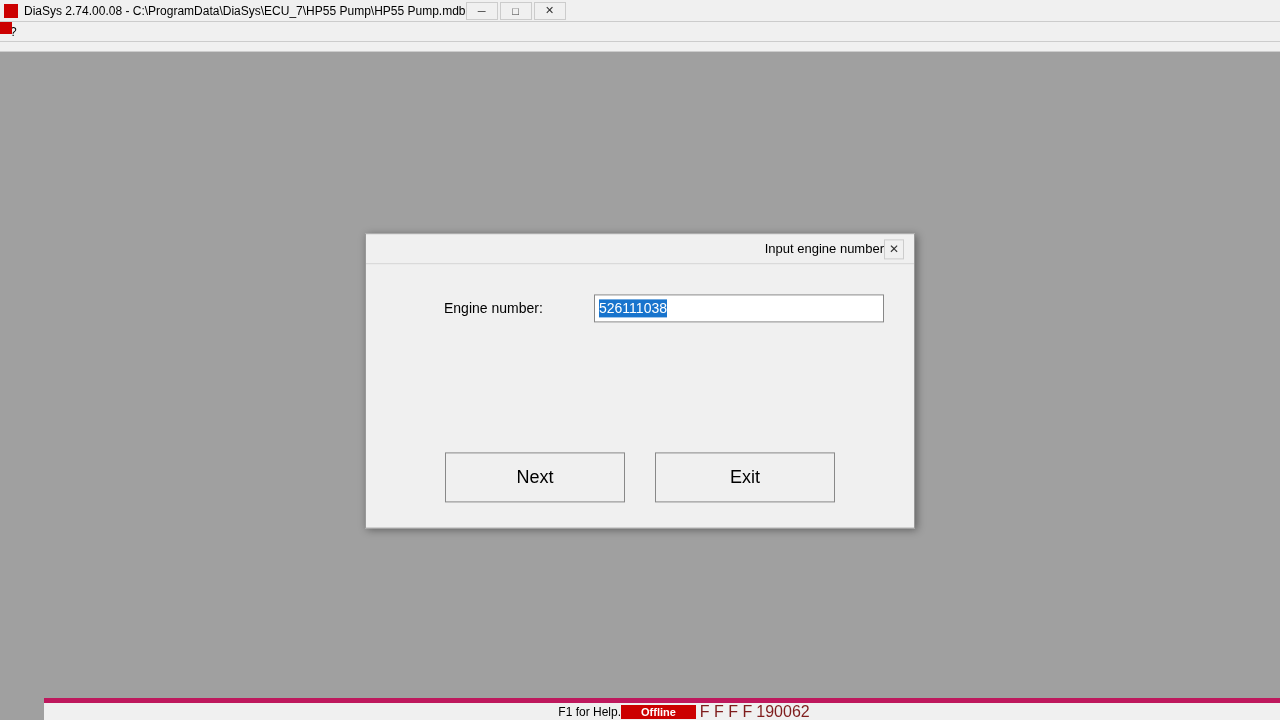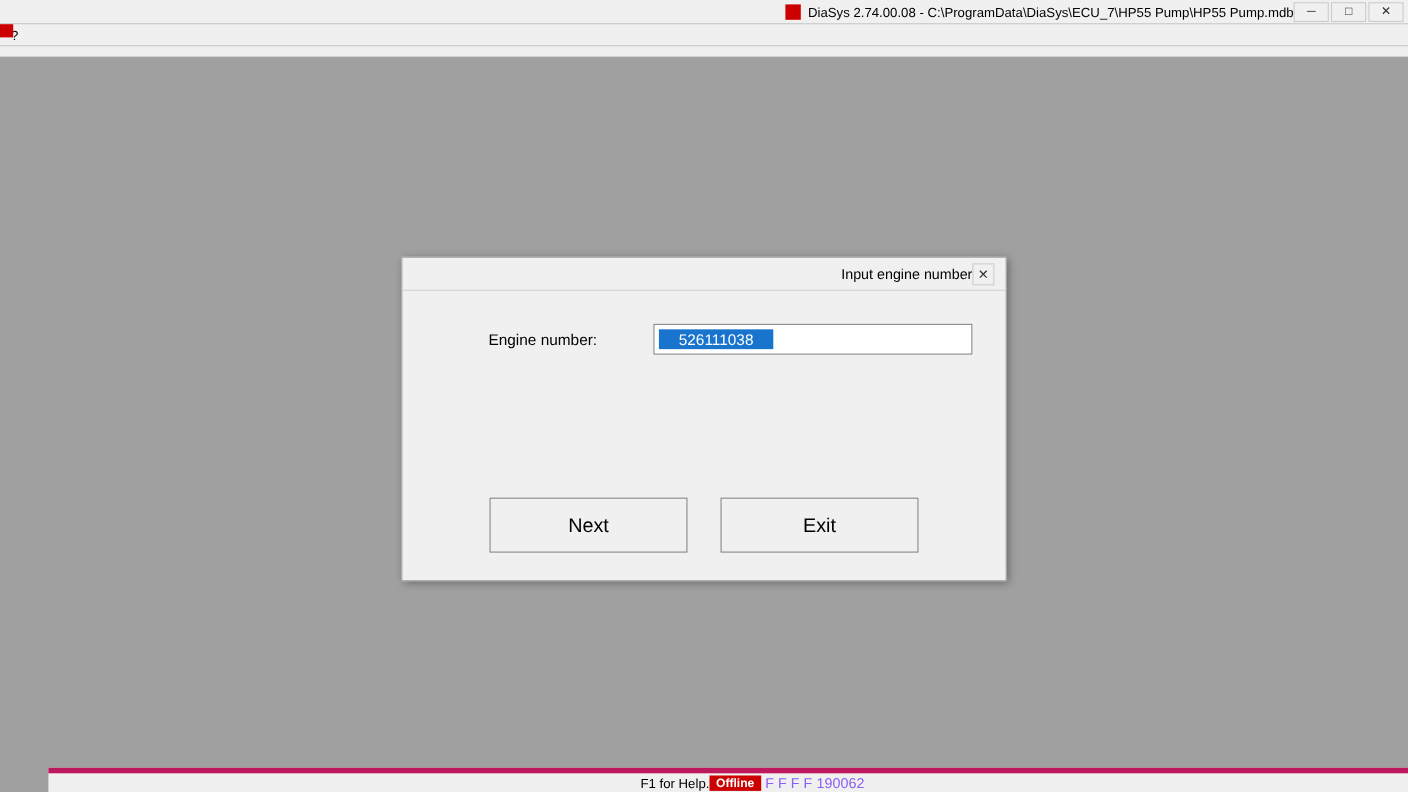--- a/index.html
+++ b/index.html
@@ -17,21 +17,21 @@
     
     .title-bar {
       position: absolute;
       top: 0;
       left: 0;
       width: 100%;
       height: 22px;
       background: #f0f0f0;
       display: flex;
       align-items: center;
-      justify-content: flex-end;
+      justify-content: flex-start;
       padding: 0 4px;
       border-bottom: 1px solid #ccc;
     }
 
     .title-bar-left {
       display: flex;
       align-items: center;
       gap: 6px;
     }
 
@@ -122,28 +122,28 @@
 
     .status-right {
       display: flex;
       align-items: center;
       gap: 4px;
     }
 
     .status-offline {
       background: #cc0000;
       color: white;
-      padding: 1px 6px;
+      padding: 1px 20px;
       font-size: 11px;
       font-weight: bold;
     }
 
     .status-fps {
-      color: #8b5cf6;
-      font-size: 13px;
+      color: #7f1d1d;
+      font-size: 16px;
     }
 
     
     .main-content {
       position: absolute;
       top: 52px;
       left: 0;
       width: 100%;
       bottom: 22px;
       background: #a0a0a0;
@@ -220,21 +220,21 @@
       background: white;
       display: flex;
       align-items: center;
       padding: 0 4px;
       font-size: 14px;
     }
 
     .input-selected {
       background: #1874CD;
       color: white;
-      padding: 1px 18px;
+      padding: 1px 0;
     }
 
     .spacer-area {
       height: 80px;
     }
 
     .dialog-footer {
       display: flex;
       justify-content: center;
       gap: 30px;

